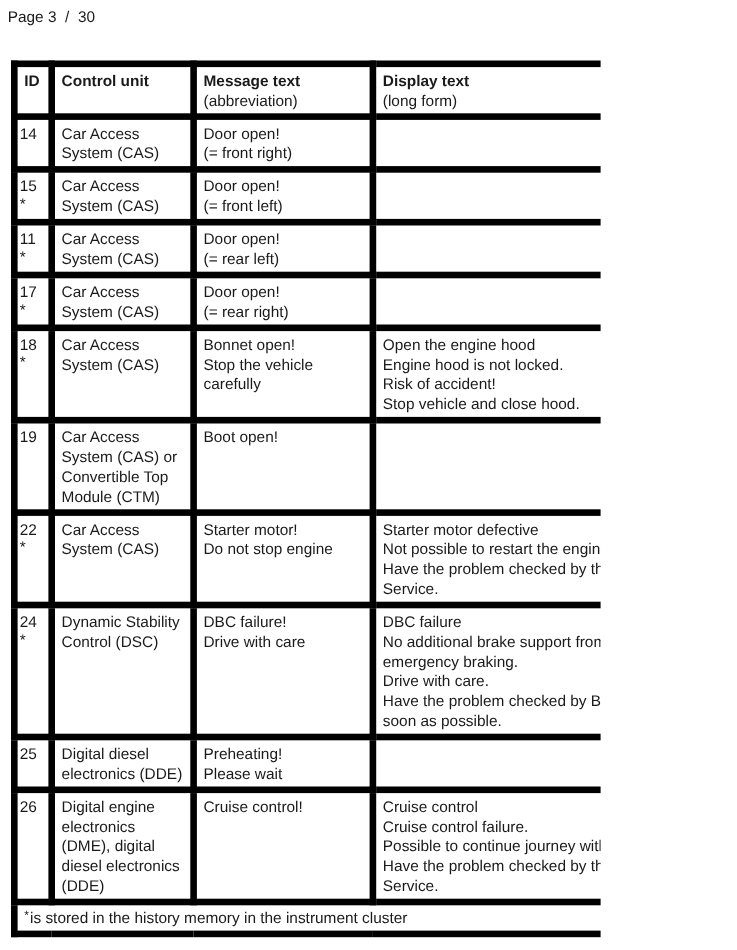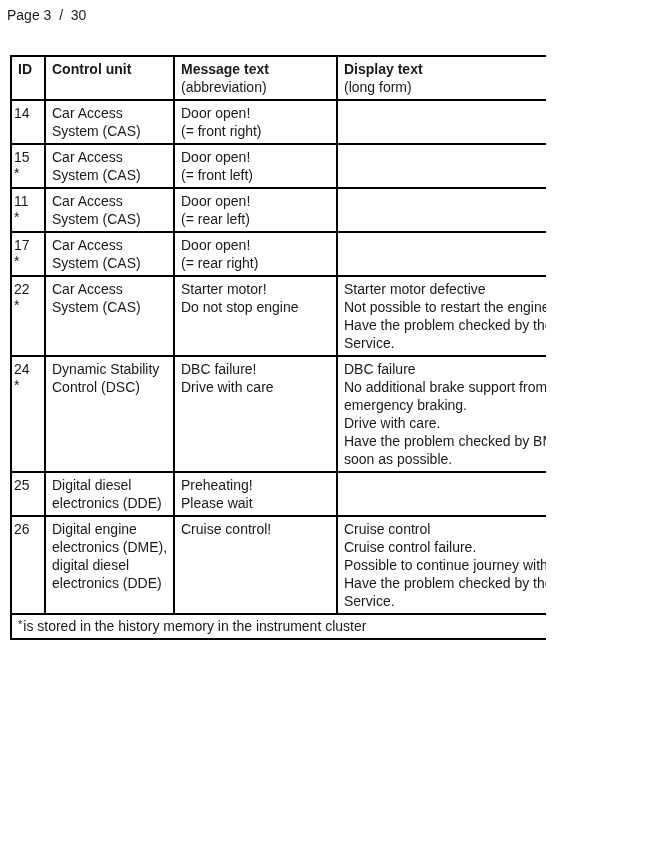--- a/index.html
+++ b/index.html
@@ -36,21 +36,21 @@
     border: 2px solid #000000;
     font-size: 14px;
     line-height: 18px;
     color: #1a1a1a;
   }
   .msg-table col.c-id      { width: 34px;  }
   .msg-table col.c-unit    { width: 129px; }
   .msg-table col.c-msg     { width: 163px; }
   .msg-table col.c-display { width: 324px; }
   .msg-table th, .msg-table td {
-    border: 2px solid #000000;
+    border: 6px solid #000000;
     vertical-align: top;
     text-align: left;
     padding: 3px 5px 3px 6px;
   }
   .msg-table th {
     font-weight: bold;
     font-size: 14px;
   }
   .msg-table th .sub {
     font-weight: normal;
@@ -141,20 +141,42 @@
           <div>17</div>
           <div class="id-star">*</div>
         </td>
         <td class="cell-multiline">Car Access System (CAS)</td>
         <td class="cell-multiline">Door open!
 (= rear right)</td>
         <td class="cell-multiline"></td>
       </tr>
       <tr>
         <td class="cell-id">
+          <div>18</div>
+          <div class="id-star">*</div>
+        </td>
+        <td class="cell-multiline">Car Access System (CAS)</td>
+        <td class="cell-multiline">Bonnet open!
+Stop the vehicle carefully</td>
+        <td class="cell-multiline">Open the engine hood
+Engine hood is not locked.
+Risk of accident!
+Stop vehicle and close hood.</td>
+      </tr>
+      <tr>
+        <td class="cell-id">
+          <div>19</div>
+          <div class="id-star"></div>
+        </td>
+        <td class="cell-multiline">Car Access System (CAS) or Convertible Top Module (CTM)</td>
+        <td class="cell-multiline">Boot open!</td>
+        <td class="cell-multiline"></td>
+      </tr>
+      <tr>
+        <td class="cell-id">
           <div>22</div>
           <div class="id-star">*</div>
         </td>
         <td class="cell-multiline">Car Access System (CAS)</td>
         <td class="cell-multiline">Starter motor!
 Do not stop engine</td>
         <td class="cell-multiline">Starter motor defective
 Not possible to restart the engine.
 Have the problem checked by the nearest BMW Service.</td>
       </tr>

